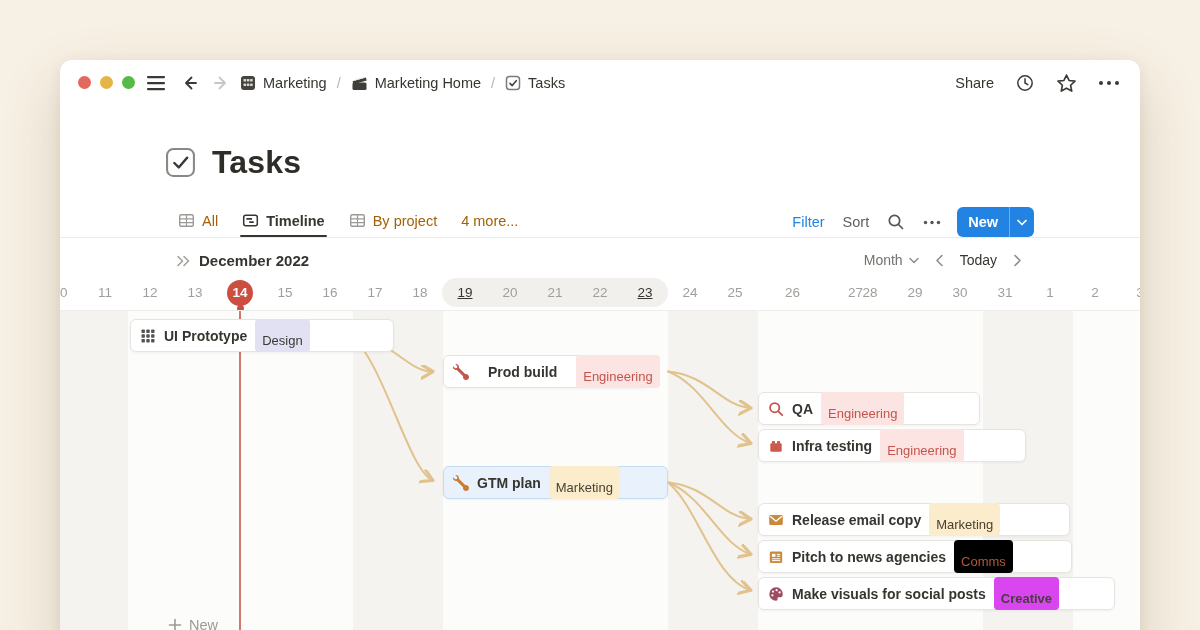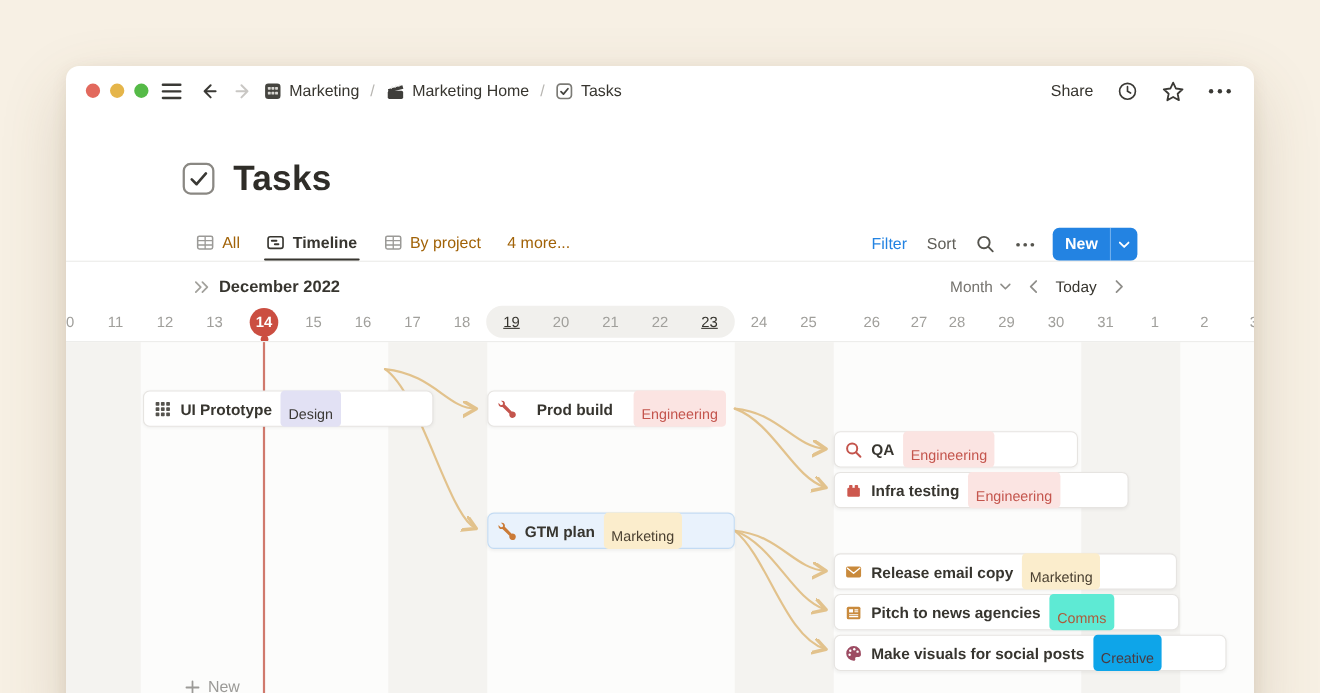--- a/index.html
+++ b/index.html
@@ -58,21 +58,21 @@
   .tl-body { position:absolute; left:0; top:250px; width:1080px; height:350px; background:var(--body-bg,#fcfcfb); border-top:1px solid #ededeb; }
   .band { position:absolute; top:0; bottom:0; width:90px; background:var(--weekend,#f4f3f0); }
   .today-line { position:absolute; left:179.25px; top:0; bottom:0; width:1.5px; background:var(--today-line); }
   .connector-layer { position:absolute; left:0; top:0; }
   .connector { fill:none; stroke:var(--connector); stroke-width:2; stroke-linecap:round; }
   .connector-head { fill:none; stroke:var(--connector); stroke-width:1.6; stroke-linecap:round; stroke-linejoin:round; }
   .task-card { position:absolute; height:33px; display:flex; align-items:center; gap:8px; padding:0 9px; background:#fff;
     border:1px solid #e6e4e1; border-radius:6px; box-shadow:0 1px 3px rgba(15,15,15,.05); font-size:14px; font-weight:700; color:var(--ink); white-space:nowrap; }
   .task-card.selected { background:#e9f2fc; border-color:#c3dbf3; }
   .tag { font-size:13px; font-weight:400; padding:14px 7px 3px; border-radius:4px; line-height:1.2; }
-  .card-ui      { left:70px;  top:8px;   width:264px;margin-top:36px; }
+  .card-ui      { left:70px;  top:8px;   width:264px; }
   .card-prod    { left:383px; top:44px;  width:207px;gap:19px; }
   .card-qa      { left:698px; top:81px;  width:222px; }
   .card-infra   { left:698px; top:118px; width:268px; }
   .card-gtm     { left:383px; top:155px; width:225px; }
   .card-release { left:698px; top:192px; width:312px; }
   .card-pitch   { left:698px; top:229px; width:314px; }
   .card-visuals { left:698px; top:266px; width:357px; }
   .new-row { position:absolute; left:108px; top:306px; display:flex; align-items:center; gap:7px; color:#9b9a97; font-size:14.5px; }
   svg { display:block; }
 </style>
@@ -285,21 +285,21 @@
       <span class="day" style="left: 292.5px;">17</span>
       <span class="day" style="left: 337.5px;">18</span>
       <span class="day edge" style="left: 382.5px;">19</span>
       <span class="day" style="left: 427.5px;">20</span>
       <span class="day" style="left: 472.5px;">21</span>
       <span class="day" style="left: 517.5px;">22</span>
       <span class="day edge" style="left: 562.5px;">23</span>
       <span class="day" style="left: 607.5px;">24</span>
       <span class="day" style="left: 652.5px;">25</span>
       <span class="day" style="left: 710px;">26</span>
-      <span class="day" style="left: 753px;">27</span>
+      <span class="day" style="left: 773px;">27</span>
       <span class="day" style="left: 787.5px;">28</span>
       <span class="day" style="left: 832.5px;">29</span>
       <span class="day" style="left: 877.5px;">30</span>
       <span class="day" style="left: 922.5px;">31</span>
       <span class="day" style="left: 967.5px;">1</span>
       <span class="day" style="left: 1012.5px;">2</span>
       <span class="day" style="left: 1057.5px;">3</span>
     </div>
   <div class="today-dot"></div>
 
@@ -408,37 +408,37 @@
             <rect x="3.9" y="4.8" width="3.6" height="3" fill="#ffffff"></rect>
             <g stroke="#ffffff" stroke-width="1">
               <path d="M8.8 5.4 H12.2"></path>
               <path d="M8.8 7.2 H12.2"></path>
               <path d="M3.9 9.8 H12.2"></path>
               <path d="M3.9 11.6 H12.2"></path>
             </g>
           </svg>
       </span>
       <span>Pitch to news agencies</span>
-      <span class="tag" style="background: #5eead4; color: rgb(173, 90, 58);">Comms</span>
+      <span class="tag" style="background: #000000; color: rgb(173, 90, 58);">Comms</span>
     </div>
 
     <div class="task-card card-visuals">
       <span>
         <svg width="16" height="16" viewBox="0 0 16 16">
             <path fill="#9d4c63" d="M8 1.3 a6.7 6.7 0 1 0 0 13.4 c1.2 0 1.8-.7 1.5-1.6 -.3-.9.2-1.8 1.3-1.8 h1.6 c1.4 0 2.3-1 2.3-2.5 A6.7 6.7 0 0 0 8 1.3z"></path>
             <g fill="#ffffff">
               <circle cx="5" cy="5.6" r="1.1"></circle>
               <circle cx="8.6" cy="4.2" r="1.1"></circle>
               <circle cx="11.6" cy="6.4" r="1.1"></circle>
               <circle cx="4.4" cy="9.3" r="1.1"></circle>
             </g>
           </svg>
       </span>
       <span>Make visuals for social posts</span>
-      <span class="tag" style="background: #0ea5e9; color: rgb(74, 59, 65);">Creative</span>
+      <span class="tag" style="background: #d946ef; color: rgb(74, 59, 65); font-weight: bold;">Creative</span>
     </div>
 
     <div class="new-row">
       <svg width="14" height="14" viewBox="0 0 14 14">
           <path d="M7 1.5 V12.5 M1.5 7 H12.5" stroke="#9b9a97" stroke-width="1.6" stroke-linecap="round"></path>
         </svg>
       <span>New</span>
     </div>
   </div>
 </div>

